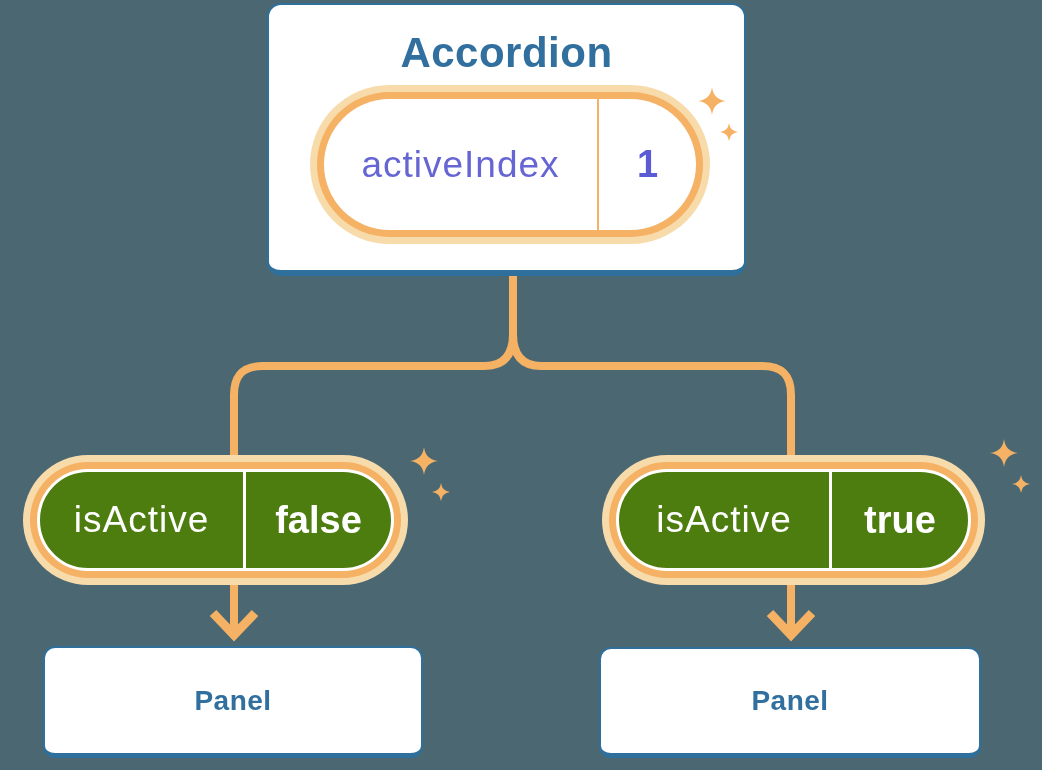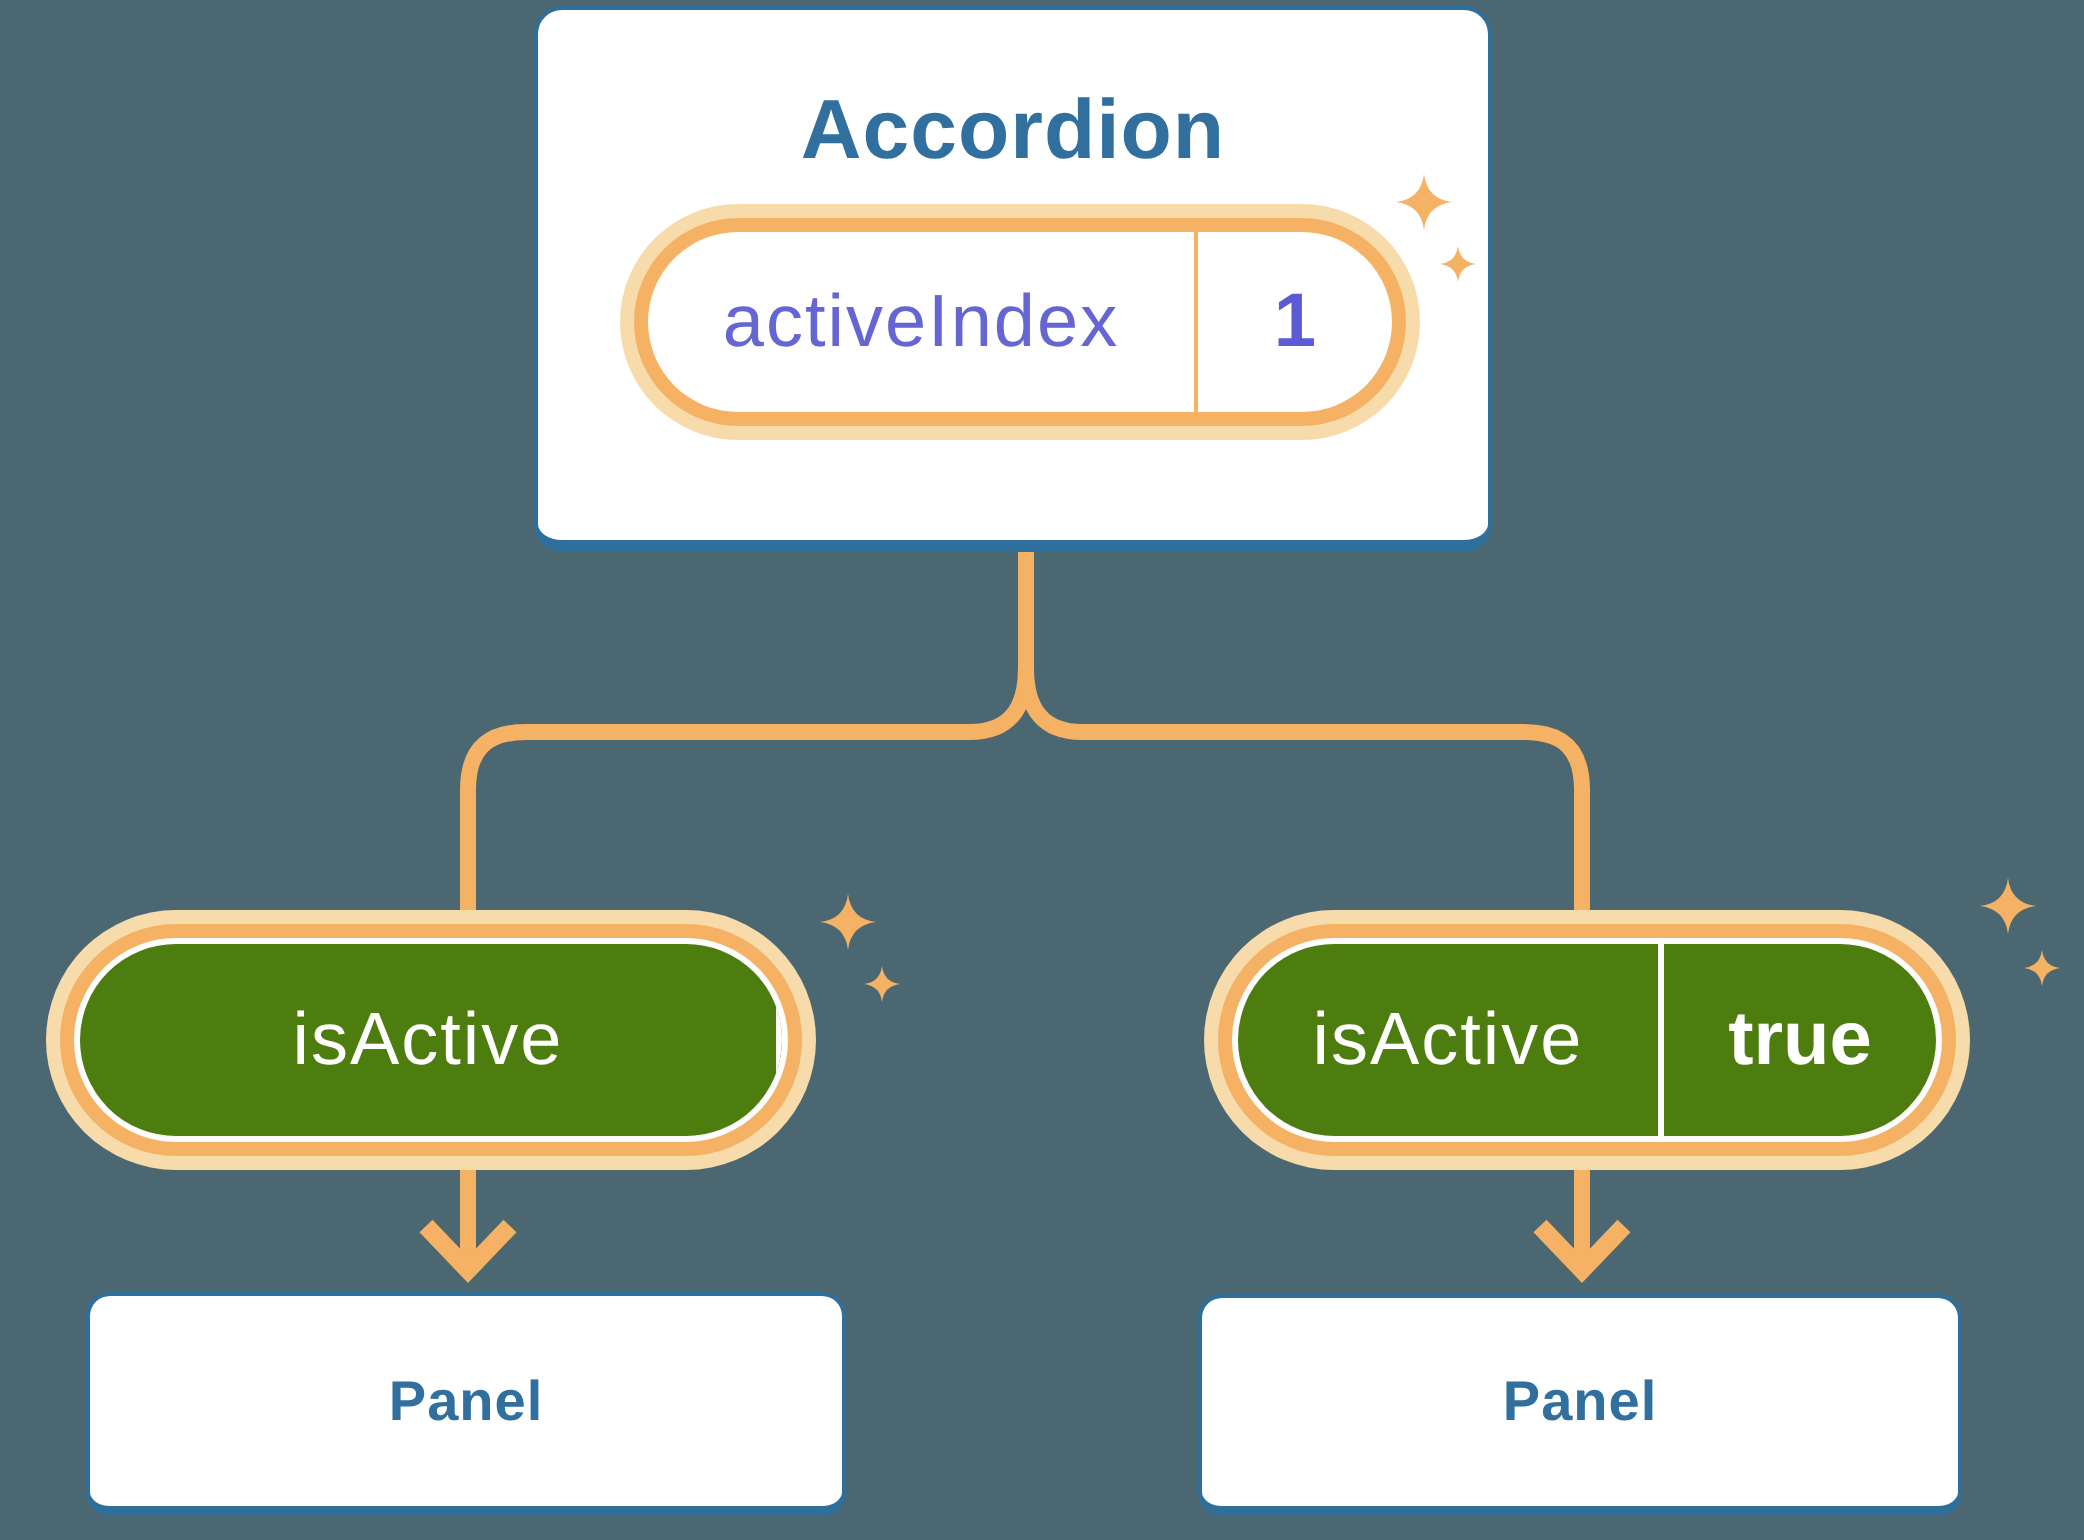--- a/index.html
+++ b/index.html
@@ -11,41 +11,41 @@
   .canvas{position:relative;width:1042px;height:770px;background:#4B6872;}
   .connectors{position:absolute;left:0;top:0;z-index:0;}
   .sparkle{position:absolute;z-index:3;}
 
   .card{
     position:absolute;z-index:1;background:#ffffff;
     border:2px solid #2E6F9B;border-radius:14px;box-sizing:border-box;
   }
   .accordion-card{left:267px;top:3px;width:479px;height:273px;border-bottom-width:6px;}
   .card-title{
-    text-align:center;margin-top:36px;font-size:42px;font-weight:600;
+    text-align:center;margin-top:24px;font-size:42px;font-weight:600;
     color:#316F9E;letter-spacing:0.5px;
   }
   .panel{
     display:flex;align-items:center;justify-content:center;
     border-bottom-width:5px;border-radius:12px;
   }
   .panel-left{left:43px;top:646px;width:380px;height:112px;}
   .panel-right{left:599px;top:647px;width:382px;height:111px;}
   .panel .card-title{margin-top:0;font-size:28px;}
 
   .pill{position:absolute;z-index:2;border-radius:999px;box-sizing:border-box;}
   .glow{background:#F8DBAA;padding:7px;}
   .ring{background:#F5B164;border-radius:999px;padding:7px;height:100%;box-sizing:border-box;}
   .pill-body{
     border-radius:999px;height:100%;box-sizing:border-box;
     display:flex;align-items:stretch;overflow:hidden;
   }
   .pill-body.light{background:#ffffff;}
   .pill-body.purple{background:#4d7c0f;border:3px solid #ffffff;}
-  .pill-top{left:310px;top:102px;width:400px;height:118px;}
+  .pill-top{left:310px;top:85px;width:400px;height:159px;}
   .pill-left{left:23px;top:455px;width:385px;height:130px;}
   .pill-right{left:602px;top:455px;width:383px;height:130px;}
 
   .pill-label{
     flex:1;display:flex;align-items:center;justify-content:center;
     font-size:37px;letter-spacing:1px;
   }
   .pill-value{
     display:flex;align-items:center;justify-content:center;
     font-weight:bold;font-size:38px;
@@ -83,20 +83,21 @@
         <div class="pill-value v-top">1</div>
       </div>
     </div>
   </div>
 
   <div class="pill glow pill-left">
     <div class="ring">
       <div class="pill-body purple">
         <div class="pill-label">isActive</div>
         <div class="divider"></div>
+        <div class="pill-value v-left">false</div>
       </div>
     </div>
   </div>
 
   <div class="pill glow pill-right">
     <div class="ring">
       <div class="pill-body purple">
         <div class="pill-label">isActive</div>
         <div class="divider"></div>
         <div class="pill-value v-right">true</div>

